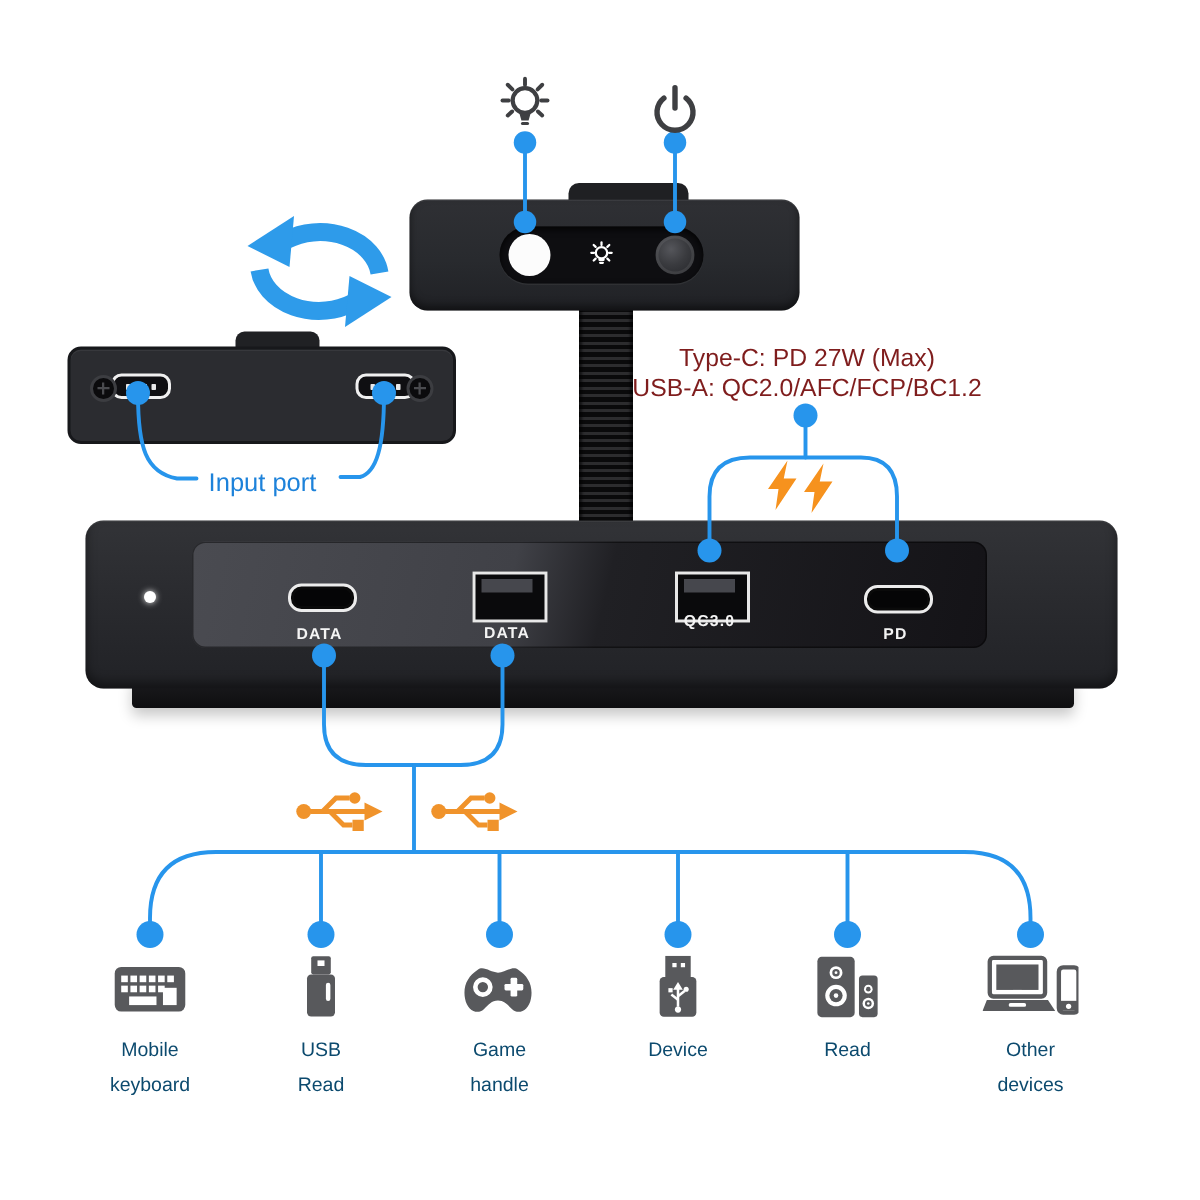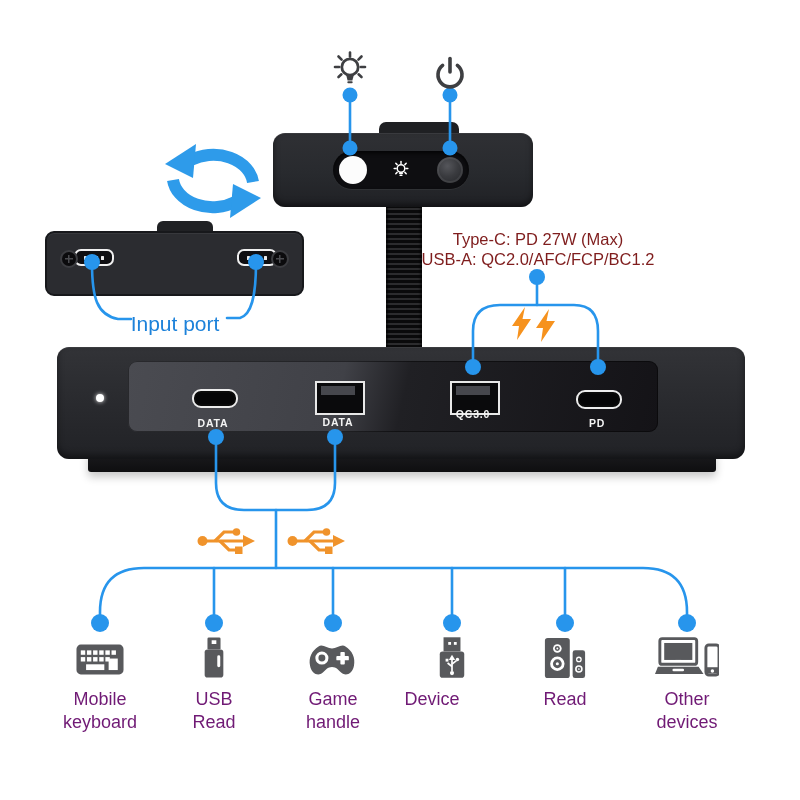--- a/index.html
+++ b/index.html
@@ -46,22 +46,22 @@
            box-shadow:0 0 4px rgba(255,255,255,.9);}
   .usbc{position:absolute;width:42px;height:15px;border:2.5px solid #ececec;border-radius:9px;background:#050506;z-index:5;
         box-shadow:inset 0 0 0 2px #0a0a0a;}
   .usba{position:absolute;width:46px;height:30px;border:2.5px solid #e8e8e8;background:#0a0a0c;z-index:5;}
   .usba i{position:absolute;left:4px;top:3px;width:34px;height:9px;background:#46474d;display:block;}
   .port-label{position:absolute;width:90px;text-align:center;color:#f4f4f4;font-size:10.5px;font-weight:bold;
               letter-spacing:.8px;z-index:6;}
 
   
   .spec-note{left:412px;top:229px;width:252px;text-align:center;color:#7f1d1d;font-size:16.5px;line-height:20px;z-index:12;}
-  .input-label{left:115px;top:312px;width:120px;text-align:center;color:#1d82da;font-size:21px;z-index:12;}
-  .dev-label{position:absolute;width:124px;text-align:center;color:#701a75;font-size:18px;line-height:23px;z-index:12;}
+  .input-label{left:115px;top:312px;width:120px;text-align:center;color:#1d82da;font-size:17px;z-index:12;}
+  .dev-label{position:absolute;width:124px;text-align:center;color:#0c4a6e;font-size:13px;line-height:23px;z-index:12;}
 
   .layer-svg{left:0;top:0;z-index:10;pointer-events:none;}
   .icon{z-index:11;}
 </style>
 </head>
 <body>
 
 <div class="canvas">
 
   <svg class="abs icon" style="left:328px;top:48px" width="44" height="44" viewBox="0 0 44 44">
@@ -306,21 +306,21 @@
     <div>keyboard</div>
   </div>
   <div class="dev-label" style="left:152px;top:688px">
     <div>USB</div>
     <div>Read</div>
   </div>
   <div class="dev-label" style="left:271px;top:688px">
     <div>Game</div>
     <div>handle</div>
   </div>
-  <div class="dev-label" style="left:370px;top:688px">
+  <div class="dev-label" style="left:390px;top:688px">
     <div>Device</div>
   </div>
   <div class="dev-label" style="left:503px;top:688px">
     <div>Read</div>
   </div>
   <div class="dev-label" style="left:625px;top:688px">
     <div>Other</div>
     <div>devices</div>
   </div>
 

